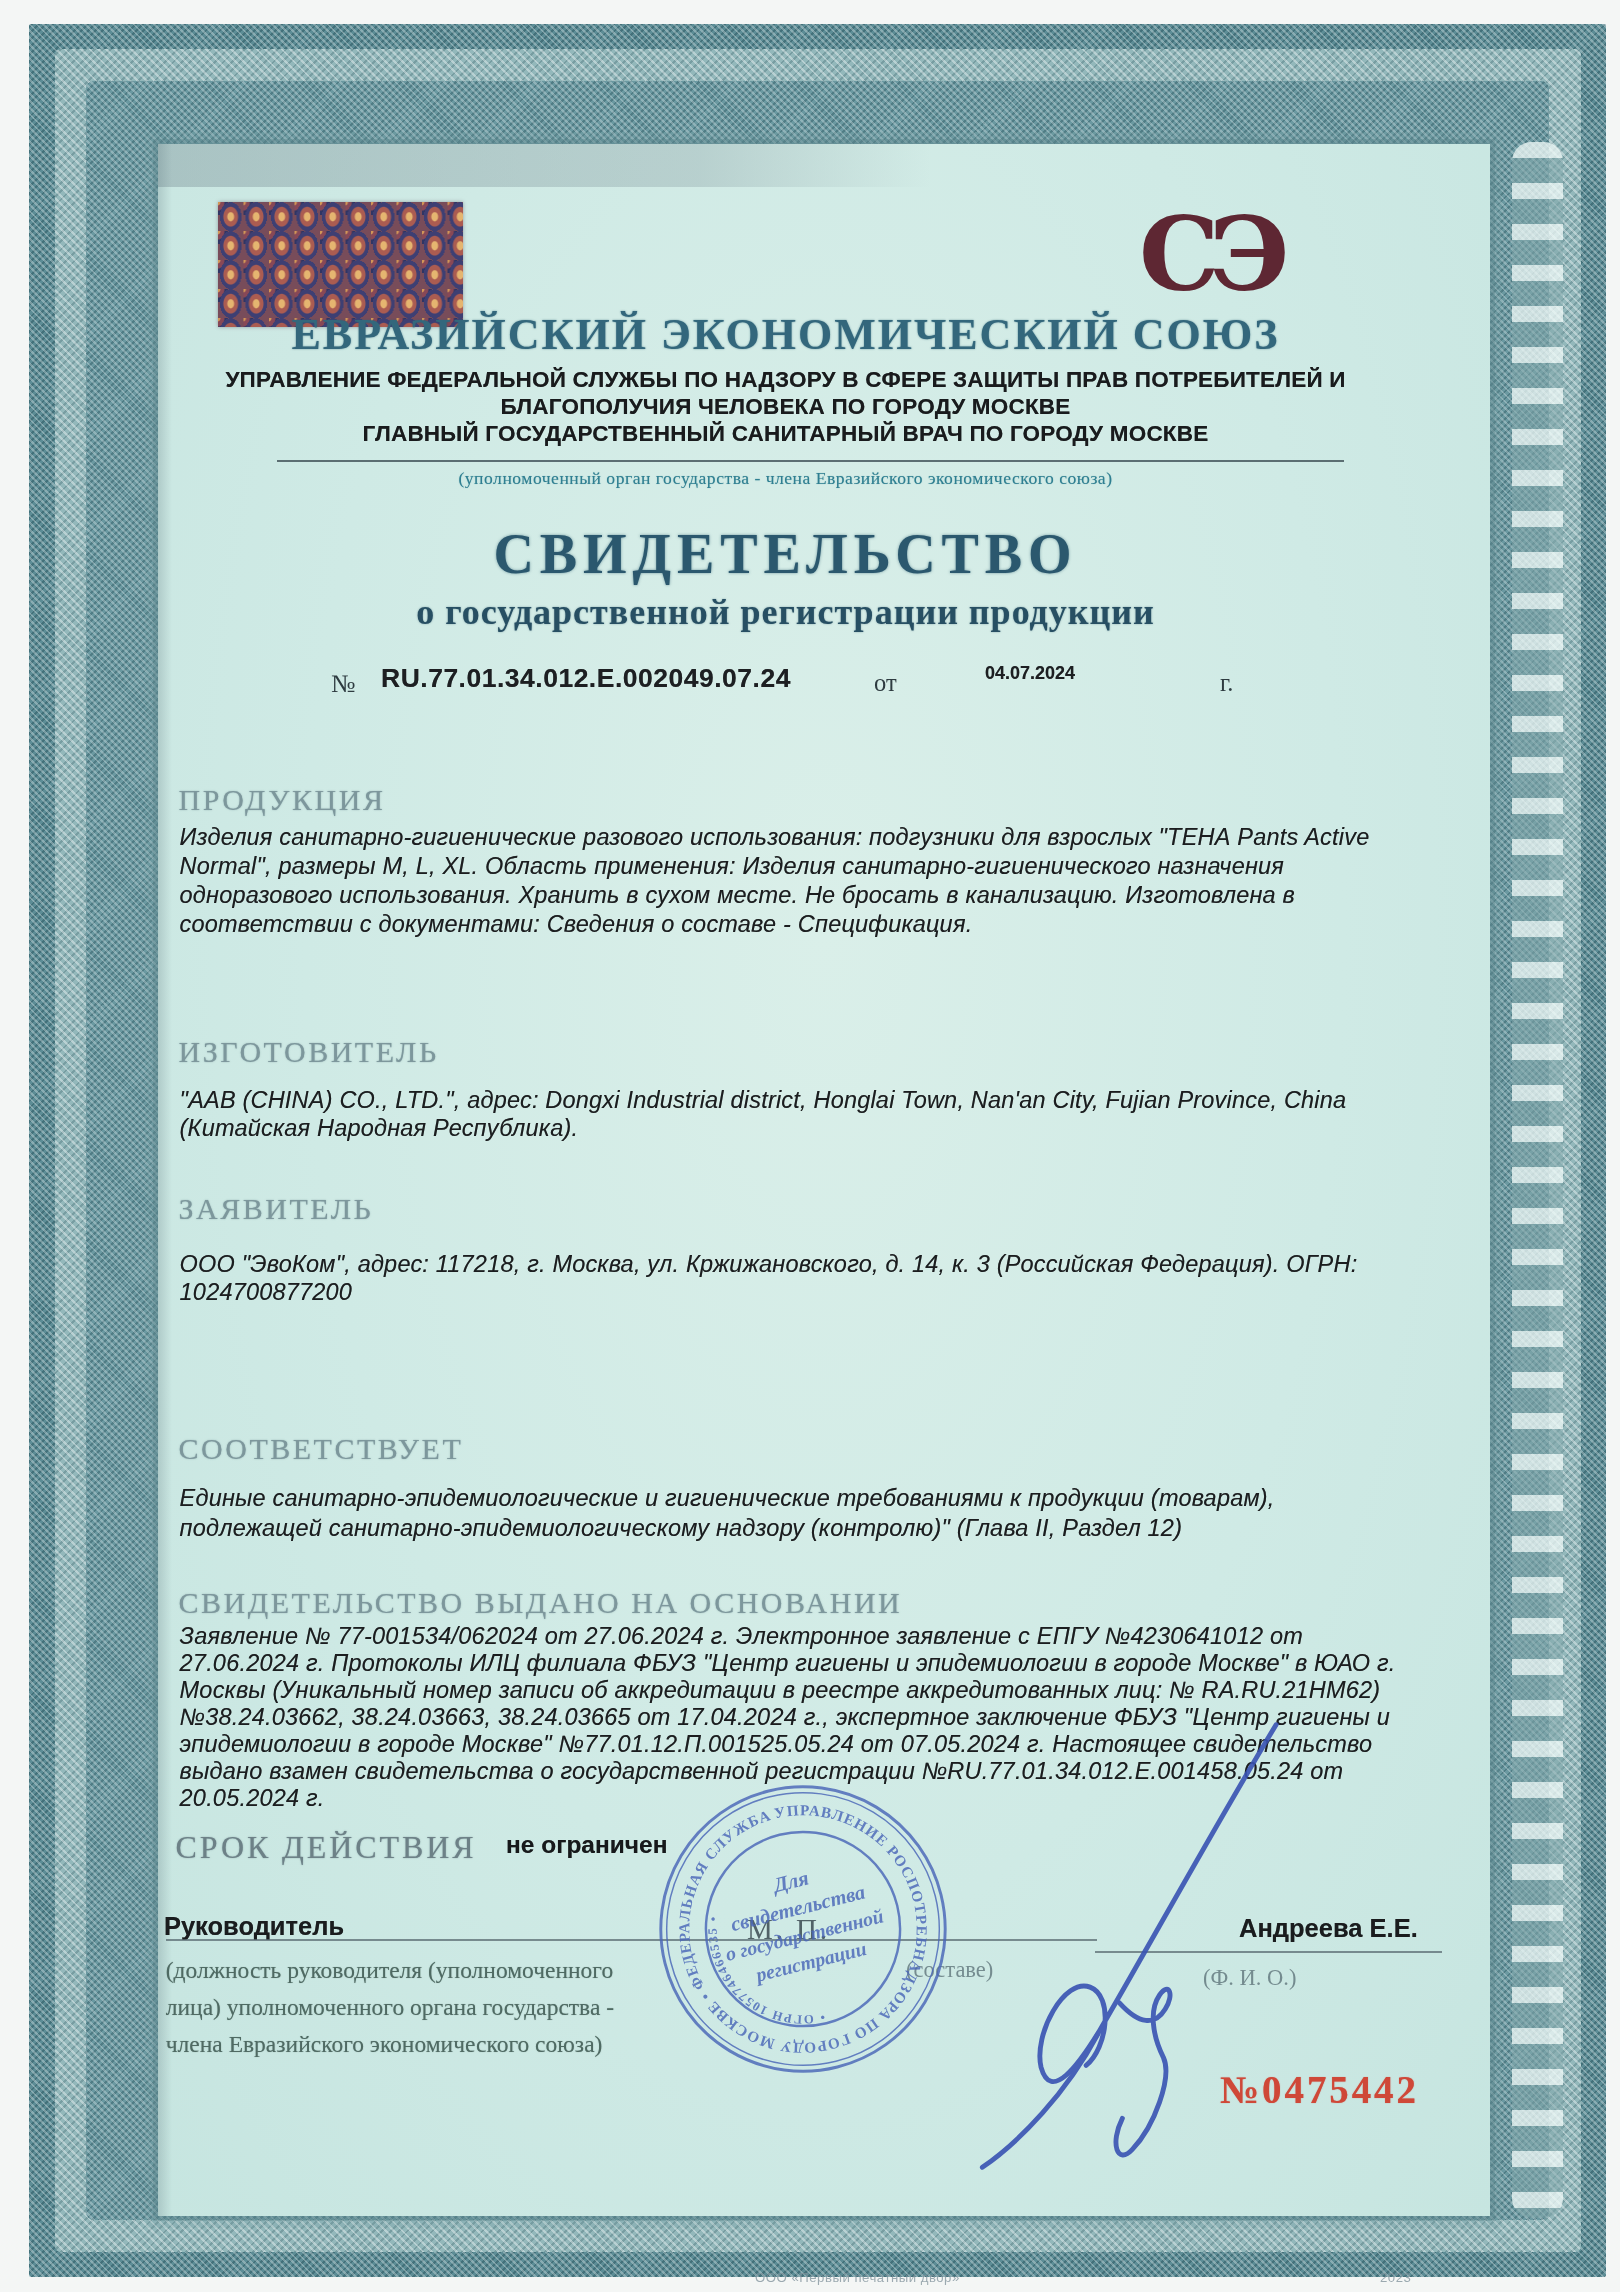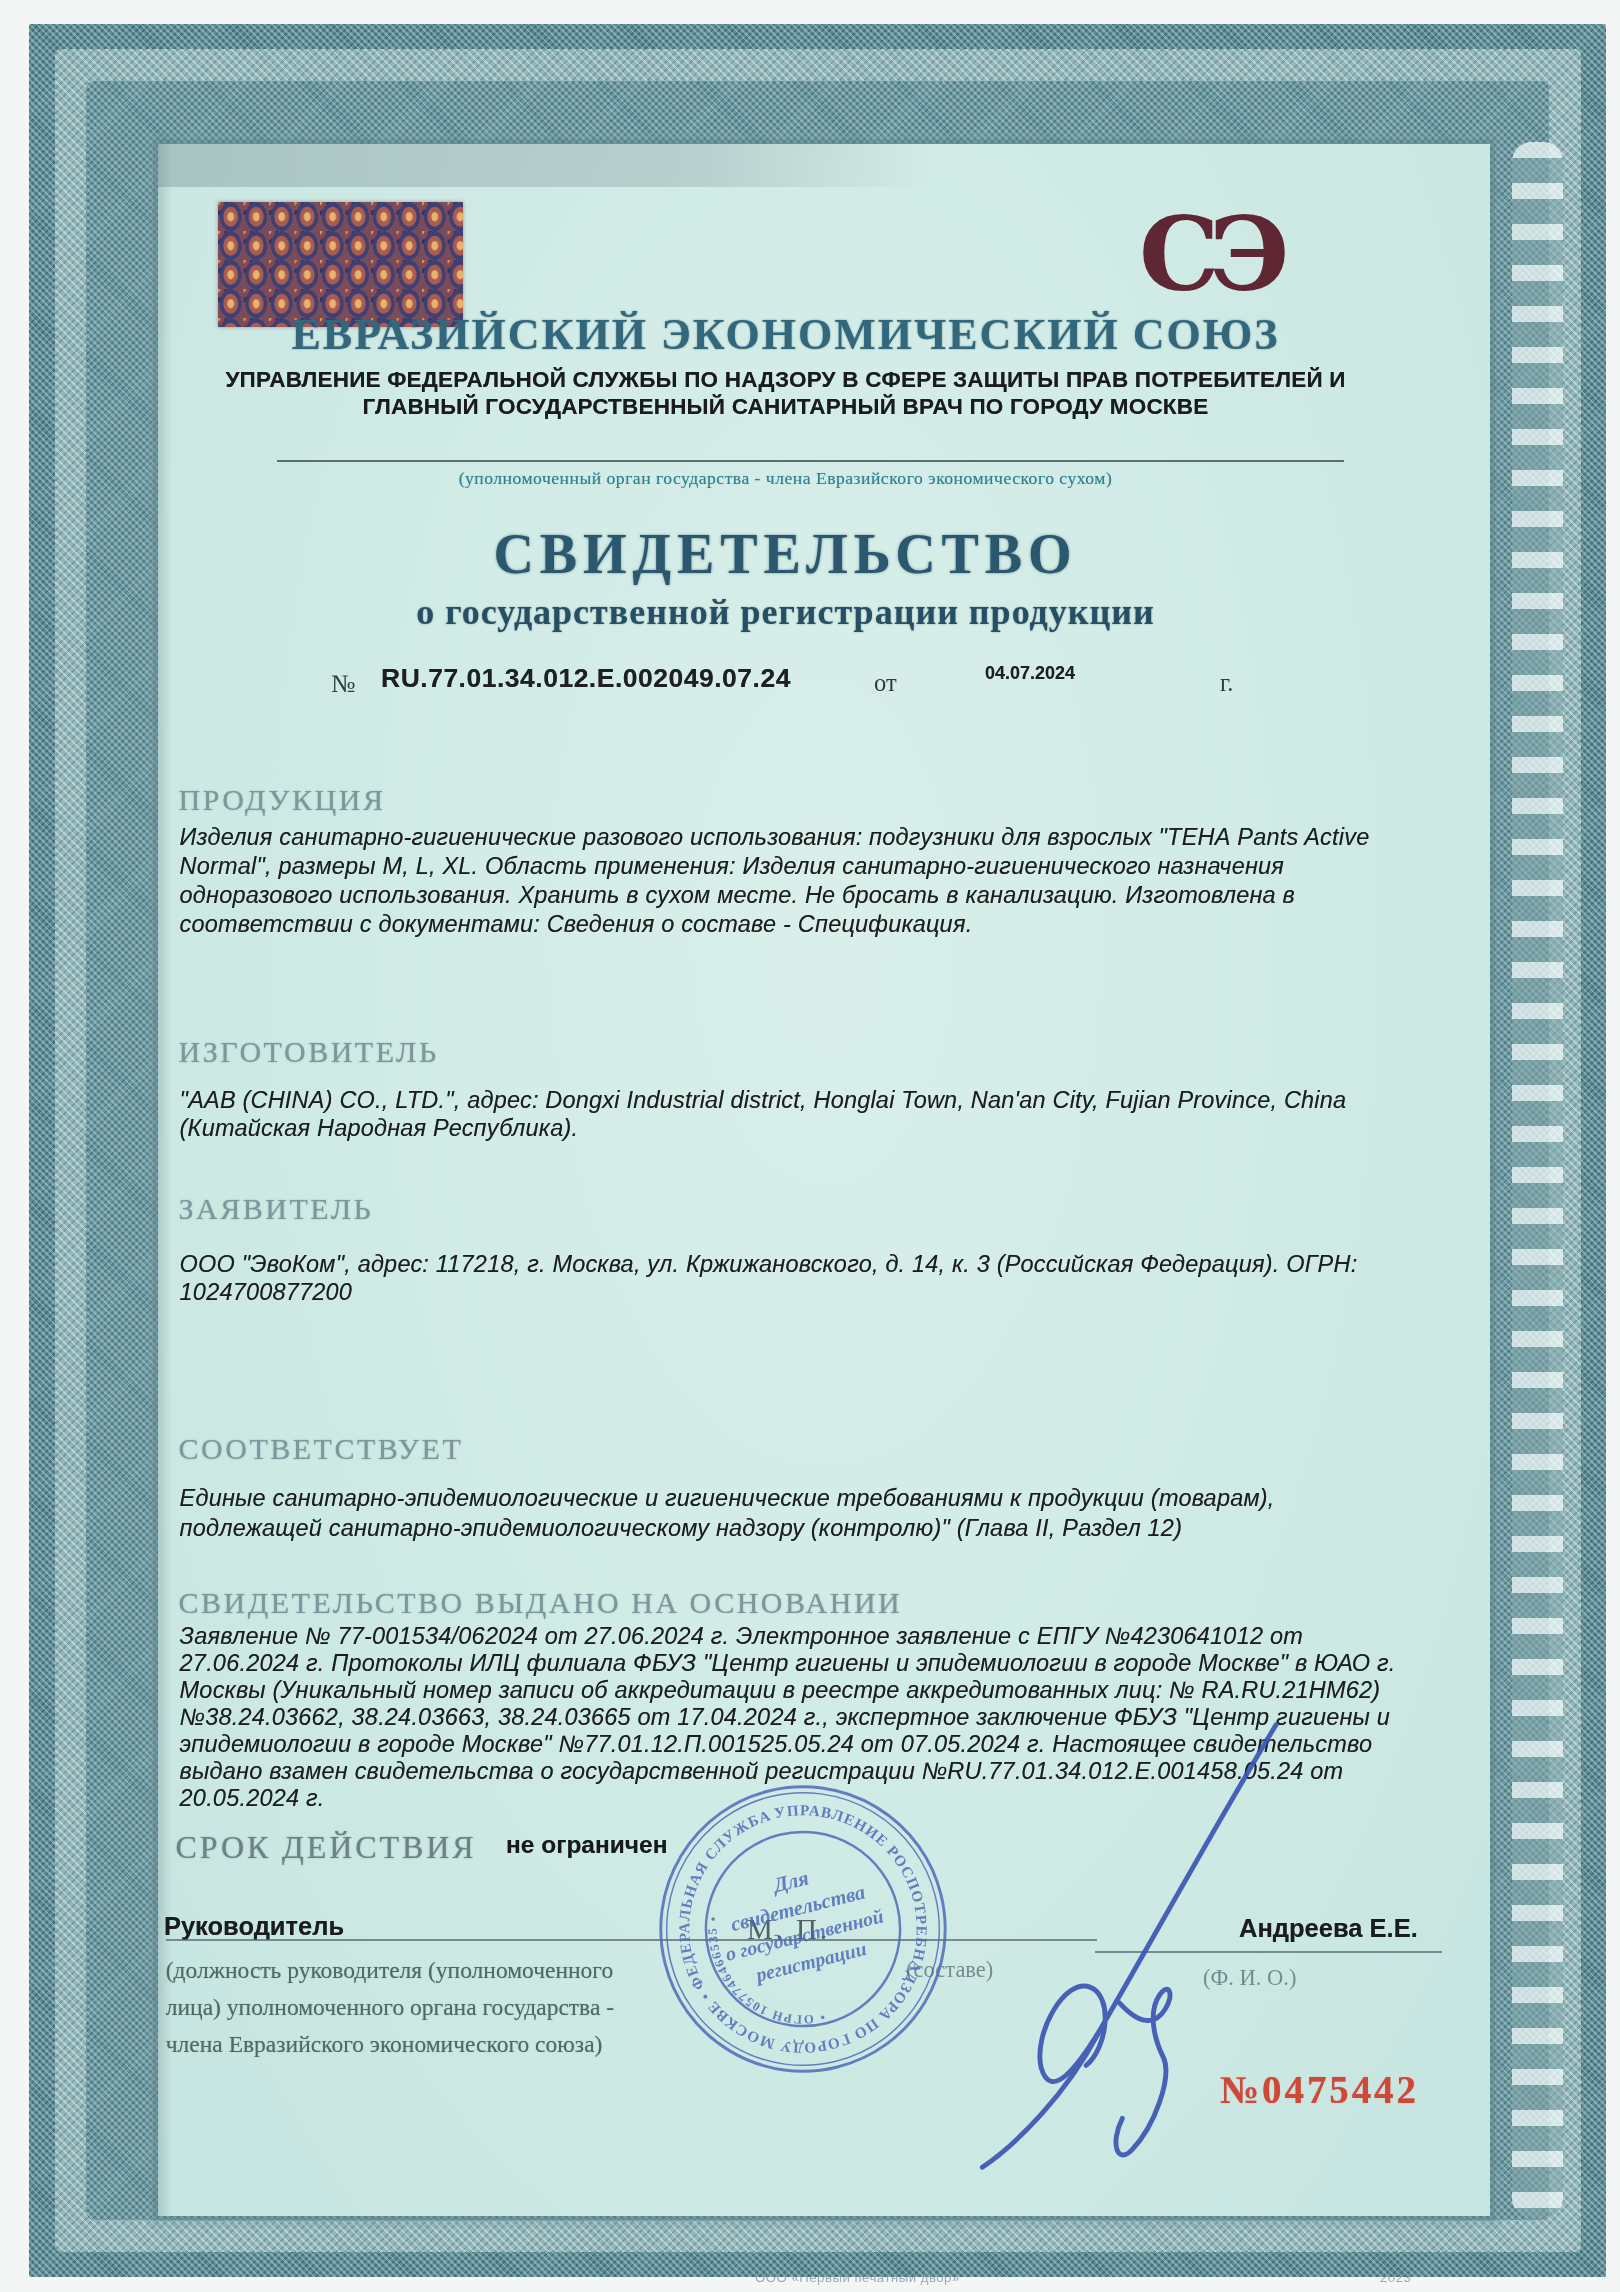--- a/index.html
+++ b/index.html
@@ -123,24 +123,25 @@
   <div class="page">
     <div class="scan-shadow"></div>
     <div class="edge-shade"></div>
 
     <div class="hologram"></div>
     <div class="se-logo">СЭ</div>
 
     <div class="union-title">ЕВРАЗИЙСКИЙ ЭКОНОМИЧЕСКИЙ СОЮЗ</div>
     <div class="authority">
       <div>УПРАВЛЕНИЕ ФЕДЕРАЛЬНОЙ СЛУЖБЫ ПО НАДЗОРУ В СФЕРЕ ЗАЩИТЫ ПРАВ ПОТРЕБИТЕЛЕЙ И</div>
+      <div>БЛАГОПОЛУЧИЯ ЧЕЛОВЕКА ПО ГОРОДУ МОСКВЕ</div>
       <div>ГЛАВНЫЙ ГОСУДАРСТВЕННЫЙ САНИТАРНЫЙ ВРАЧ ПО ГОРОДУ МОСКВЕ</div>
     </div>
     <div class="authority-rule"></div>
-    <div class="authority-caption">(уполномоченный орган государства - члена Евразийского экономического сухом)</div>
+    <div class="authority-caption">(уполномоченный орган государства - члена Евразийского экономического союза)</div>
 
     <div class="doc-title">СВИДЕТЕЛЬСТВО</div>
     <div class="doc-subtitle">о государственной регистрации продукции</div>
 
     <div class="num-label">№</div>
     <div class="num-value">RU.77.01.34.012.E.002049.07.24</div>
     <div class="from-label">от</div>
     <div class="date-value">04.07.2024</div>
     <div class="year-label">г.</div>
 

